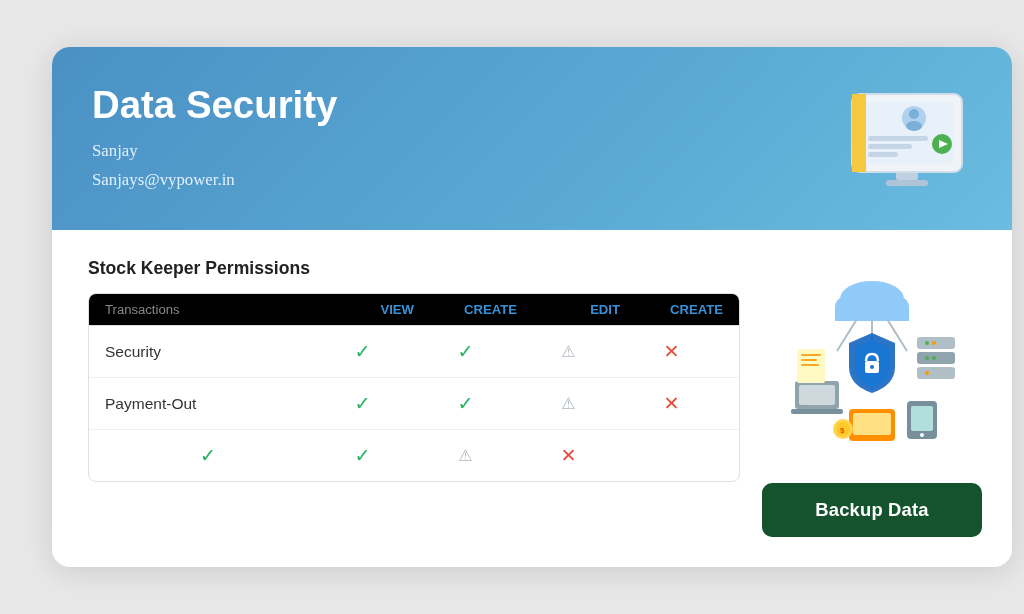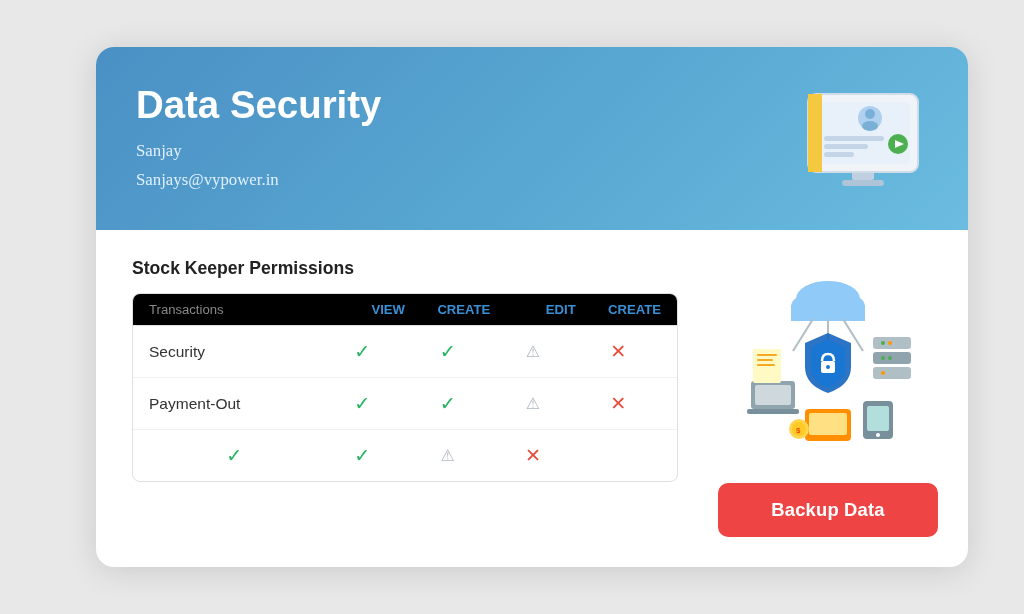--- a/index.html
+++ b/index.html
@@ -7,21 +7,21 @@
       background: #e8e8e8;
       display: flex;
       justify-content: center;
       align-items: center;
       min-height: 100vh;
       font-family: 'Segoe UI', Arial, sans-serif;
     }
     .card {
       background: #fff;
       border-radius: 18px;
-      width: 872px;
+      width: 960px;
       min-height: 520px;
       overflow: hidden;
       box-shadow: 0 4px 32px rgba(0,0,0,0.13);
       display: flex;
       flex-direction: column;
       margin-left: 40px;
     }
     .header {
       background: linear-gradient(135deg, #4a90c4 0%, #5aaad4 60%, #6bbce0 100%);
       padding: 36px 40px 36px 40px;
@@ -44,21 +44,21 @@
     }
     .header-icon {
       width: 130px;
       height: 110px;
       flex-shrink: 0;
     }
     .content {
       display: flex;
       flex-direction: row;
       padding: 28px 30px 30px 36px;
-      gap: 30px;
+      gap: 12px;
       flex: 1;
     }
     .left-panel {
       flex: 1;
     }
     .section-title {
       font-size: 1.1em;
       font-weight: 700;
       color: #222;
       margin-bottom: 14px;
@@ -118,21 +118,21 @@
       padding: 0 0 0 10px;
     }
     .security-illustration {
       width: 190px;
       height: 200px;
       display: flex;
       align-items: center;
       justify-content: center;
     }
     .backup-btn {
-      background: #ef4444;
+      background: #14532d;
       color: #fff;
       border: none;
       border-radius: 10px;
       padding: 16px 36px;
       font-size: 1.15em;
       font-weight: 700;
       cursor: pointer;
       width: 100%;
       letter-spacing: 0.01em;
     }

